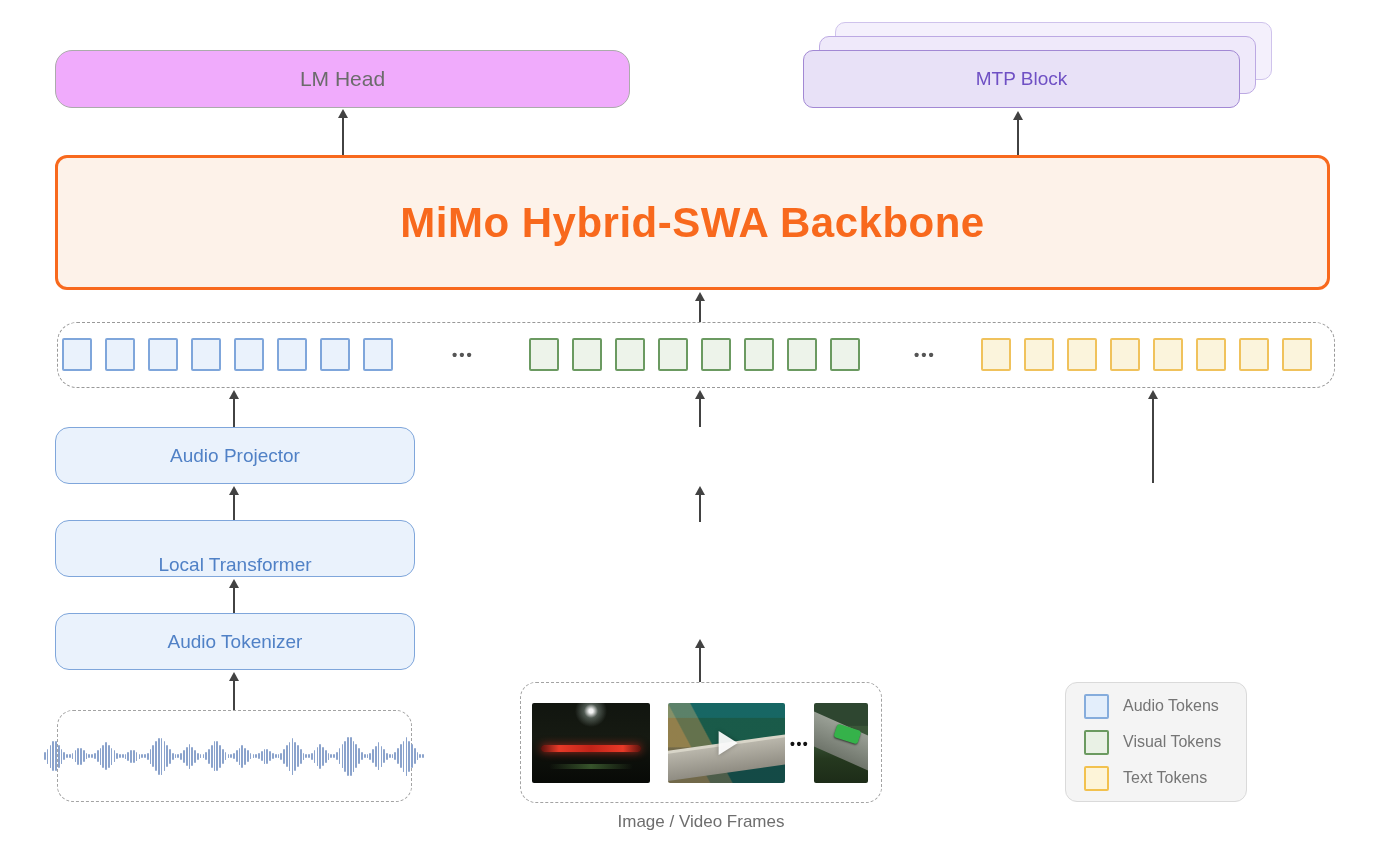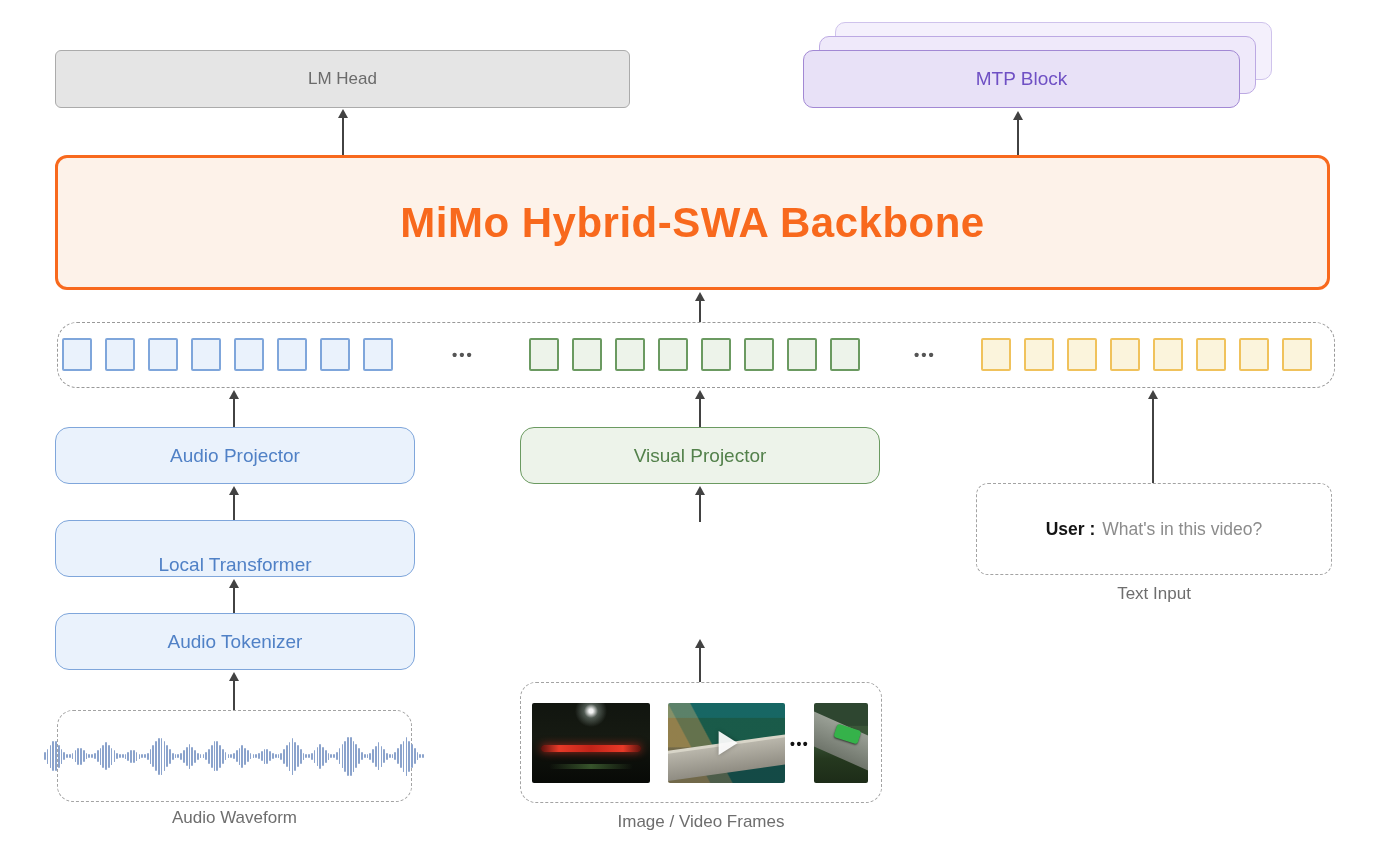--- a/index.html
+++ b/index.html
@@ -2,21 +2,21 @@
 <html><head>
 <meta charset="utf-8">
 <style>
   html,body{margin:0;padding:0;background:#ffffff;}
   body{font-family:"Liberation Sans","DejaVu Sans",sans-serif;}
   #canvas{position:relative;width:1378px;height:842px;background:#ffffff;overflow:hidden;}
 
   .box{position:absolute;display:flex;align-items:center;justify-content:center;box-sizing:border-box;}
 
   
-  .lm-head{left:55px;top:50px;width:575px;height:58px;background:#e5e5e5;border:1.5px solid #ABABAB;border-radius:6px;color:#6B6B6B;font-size:17px;}
+  .lm-head{left:55px;top:50px;width:575px;height:58px;background:#f0abfc;border:1.5px solid #ABABAB;border-radius:17px;color:#6B6B6B;font-size:21px;}
   .mtp{width:437px;height:58px;border-radius:10px;font-size:19px;}
   .mtp.back{left:835px;top:22px;background:#F4F0FC;border:1.5px solid #CFC3EC;}
   .mtp.mid{left:819px;top:36px;background:#EFE9FA;border:1.5px solid #BCA9E3;}
   .mtp.front{left:803px;top:50px;background:#E8E1F7;border:1.5px solid #A288D4;color:#6F50C4;}
 
   
   .backbone{left:55px;top:155px;width:1275px;height:135px;background:#FDF2E9;border:3px solid #F8691D;border-radius:12px;color:#F8691D;font-size:42px;font-weight:600;letter-spacing:.5px;}
 
   
   .token-row{left:57px;top:322px;width:1278px;height:66px;border:1.6px dashed #999;border-radius:20px;background:#fff;}
@@ -286,44 +286,49 @@
         <i style="height: 31px;"></i>
         <i style="height: 39px;"></i>
         <i style="height: 31px;"></i>
         <i style="height: 24px;"></i>
         <i style="height: 16px;"></i>
         <i style="height: 8px;"></i>
         <i style="height: 4px;"></i>
         <i style="height: 4px;"></i>
       </div>
   </div>
-  <div class="caption" style="left:57px;top:808px;width:355px;">Audio Waveform</div>
-
-  <div class="box green-box" style="top:427px;">
-    <span>Visual Projector</span>
-  </div>
+
   <div class="arrow" style="left:700px;top:486px;height:36px;"></div>
   <div class="arrow" style="left:700px;top:639px;height:43px;"></div>
   <div class="dashed frames-box"></div>
   <div class="frame frame1">
     <div class="taillight"></div>
     <div class="glow"></div>
   </div>
   <div class="frame frame2">
     <div class="rail"></div>
     <div class="road"></div>
     <div class="play"></div>
   </div>
   <div class="frame-dots">•••</div>
   <div class="frame frame3">
     <div class="road"></div>
     <div class="car"></div>
   </div>
   <div class="caption" style="left:520px;top:812px;width:362px;">Image / Video Frames</div>
 
-  <div class="dashed text-input">
-    <span class="u">User :</span>
-    <span class="q">What's in this video?</span>
-  </div>
-  <div class="caption" style="left:976px;top:584px;width:356px;">Text Input</div>
-
+
+  <div class="legend">
+    <div class="legend-item">
+      <span class="legend-swatch audio"></span>
+      <span class="legend-label">Audio Tokens</span>
+    </div>
+    <div class="legend-item">
+      <span class="legend-swatch visual"></span>
+      <span class="legend-label">Visual Tokens</span>
+    </div>
+    <div class="legend-item">
+      <span class="legend-swatch text"></span>
+      <span class="legend-label">Text Tokens</span>
+    </div>
+  </div>
 
 </div>
 
 </body></html>

